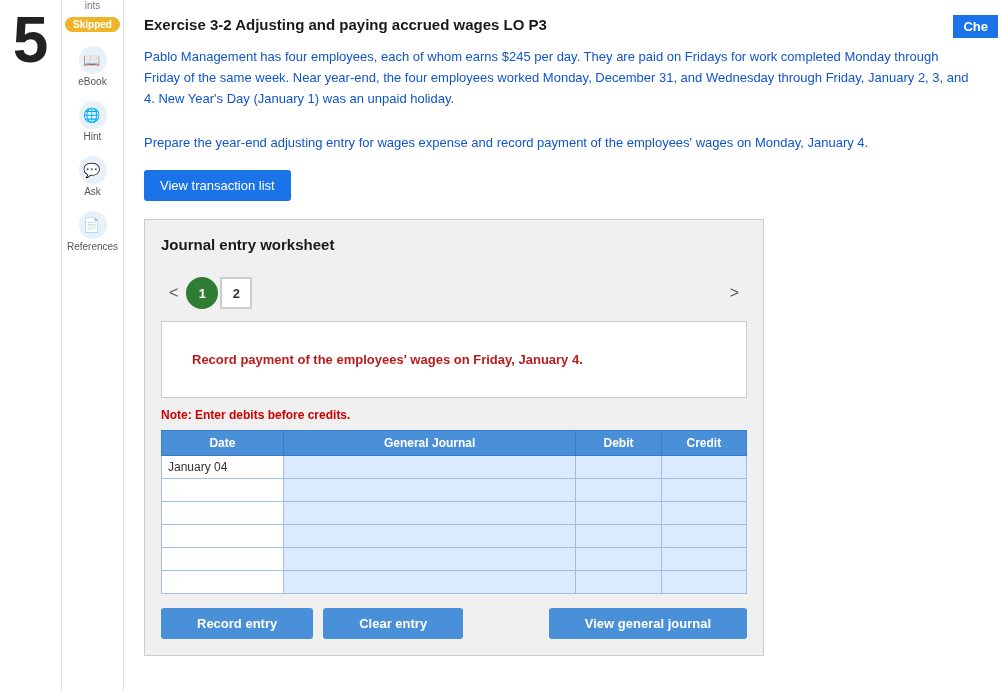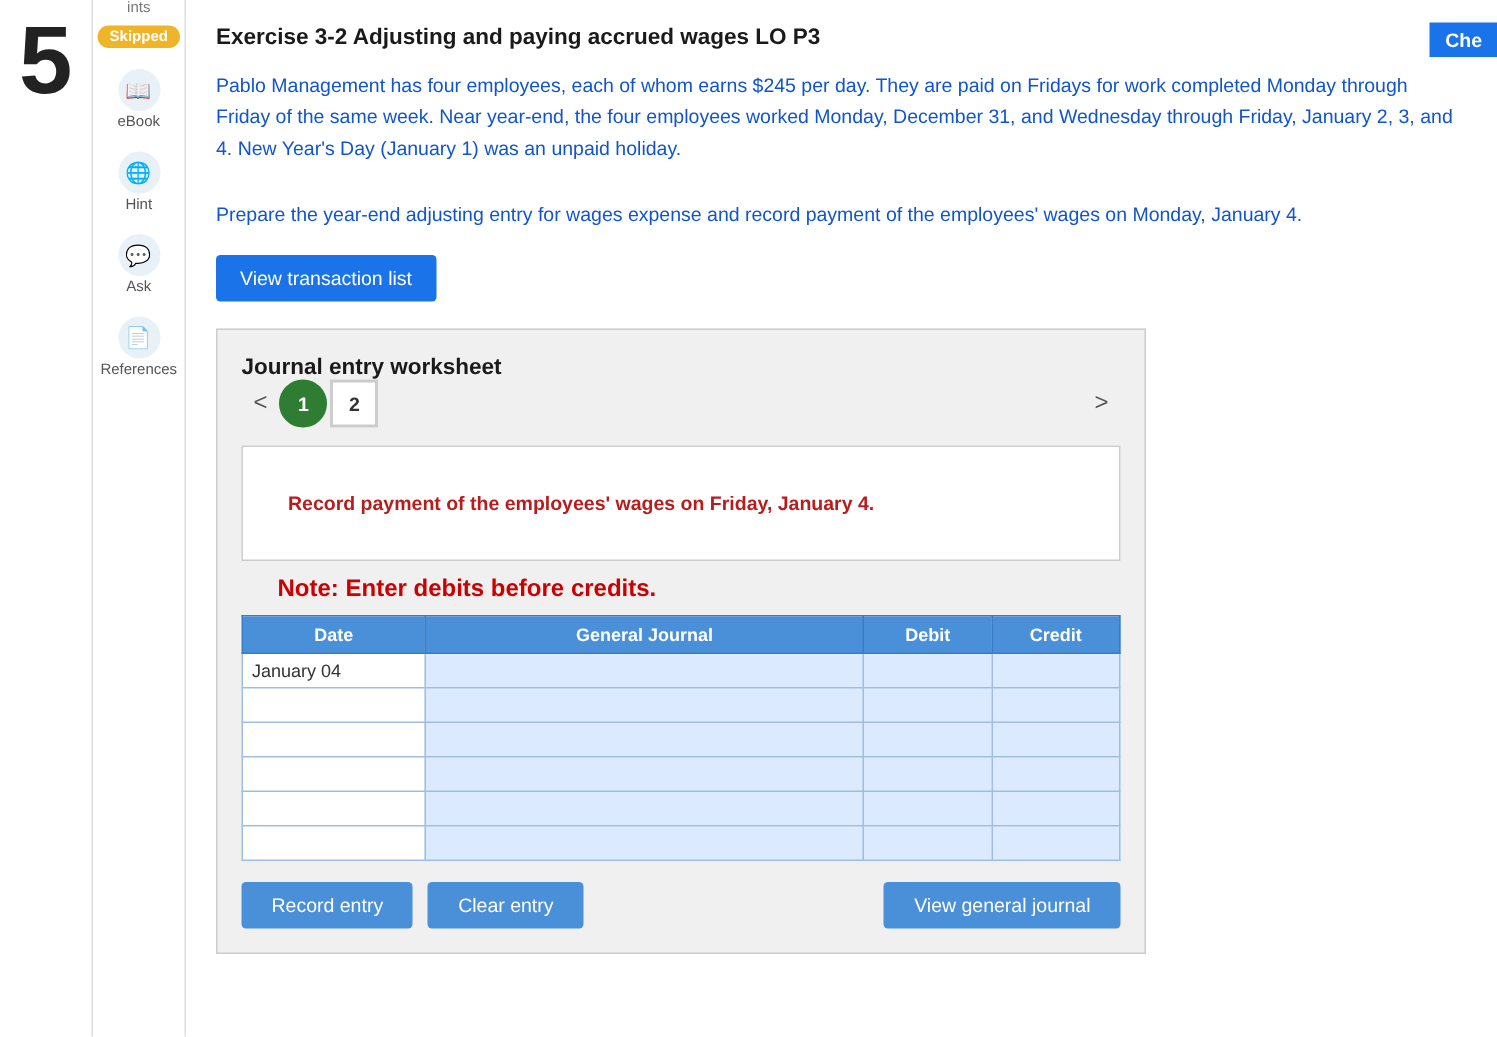--- a/index.html
+++ b/index.html
@@ -120,21 +120,21 @@
     .journal-worksheet {
       background: #f0f0f0;
       border: 1px solid #ccc;
       padding: 16px;
       max-width: 620px;
     }
     .worksheet-title {
       font-size: 15px;
       font-weight: bold;
       color: #1a1a1a;
-      margin-bottom: 0;
+      margin-bottom: 24px;
     }
     .tab-nav {
       display: flex;
       align-items: center;
       margin-bottom: 12px;
       gap: 0;
     }
     .tab-nav .nav-arrow {
       background: none;
       border: none;
@@ -167,23 +167,22 @@
       border: 1px solid #ccc;
       padding: 30px;
       margin-bottom: 10px;
       font-size: 13px;
       color: #b91c1c;
       min-height: 70px;
       font-weight: bold;
     }
     .note-text {
       color: #cc0000;
-      font-size: 16px;
+      font-size: 12px;
       margin-bottom: 8px;
-      margin-left: 24px;
     }
     .note-text span {
       font-weight: bold;
     }
     
     .journal-table {
       width: 100%;
       border-collapse: collapse;
       margin-bottom: 14px;
       background: #fff;
@@ -232,23 +231,23 @@
     
     .action-buttons {
       display: flex;
       gap: 10px;
       align-items: center;
     }
     .action-btn {
       background: #4a90d9;
       color: white;
       border: none;
-      padding: 8px 20px;
-      font-size: 13px;
-      font-weight: normal;
+      padding: 8px 36px;
+      font-size: 13px;
+      font-weight: bold;
       cursor: pointer;
       border-radius: 3px;
     }
     .action-btn.view-journal {
       margin-left: auto;
     }
   </style>
 </head>
 <body>
 

